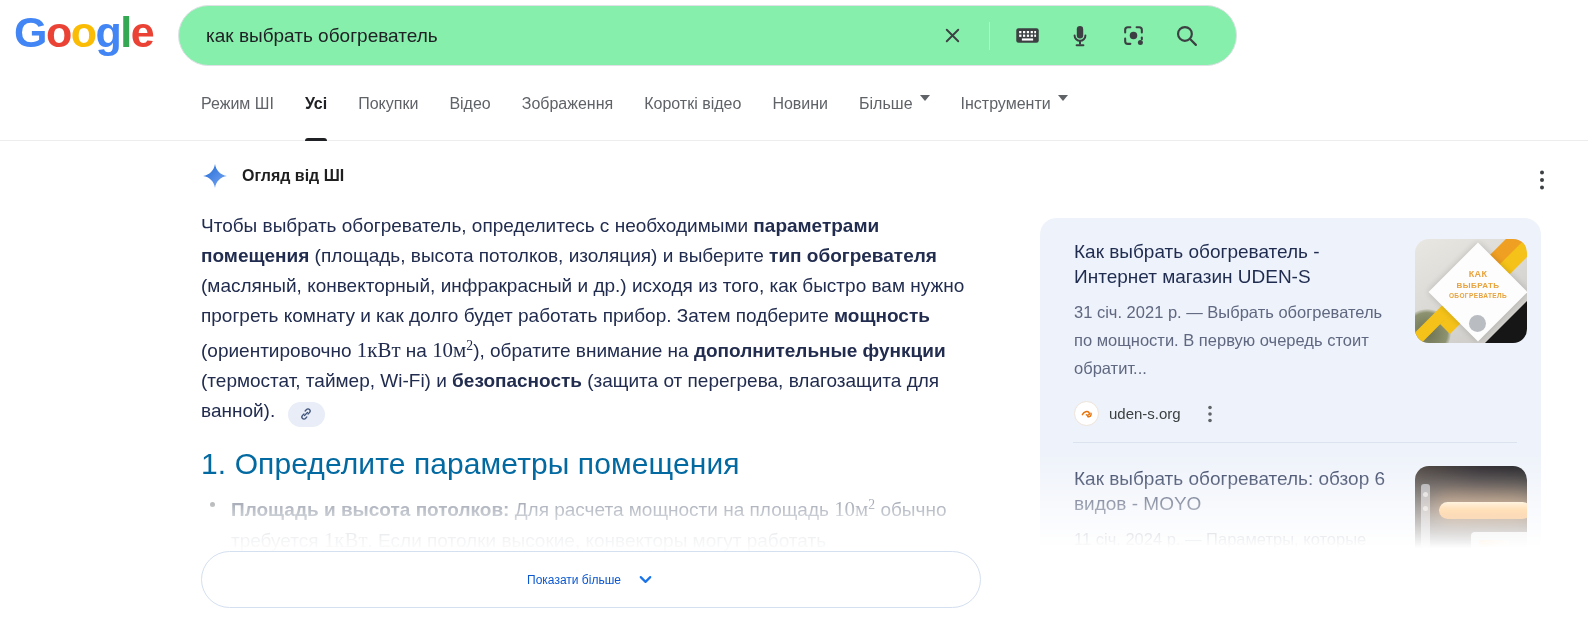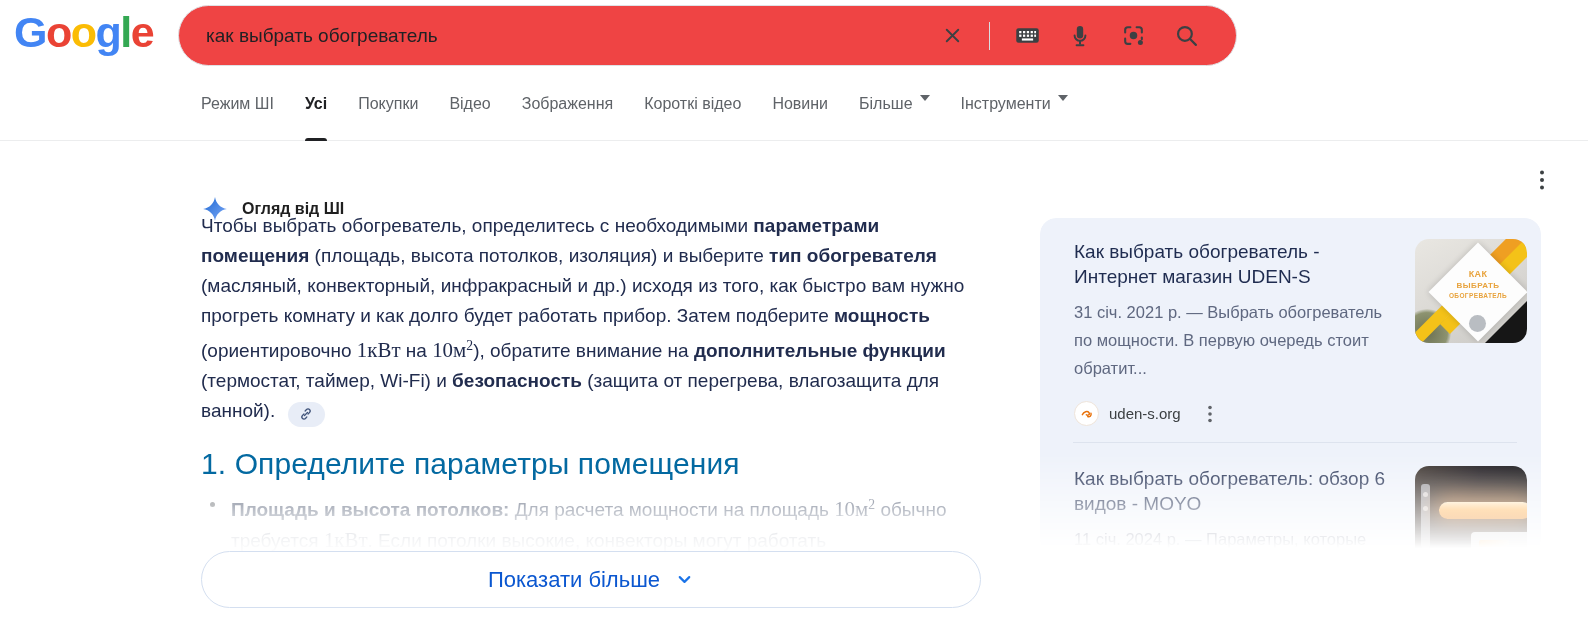--- a/index.html
+++ b/index.html
@@ -10,38 +10,38 @@
   
   .logo { position:absolute; left:14px; top:8px; font-size:43px; font-weight:600; letter-spacing:-1.5px; cursor:pointer; }
   .logo span:nth-child(1){color:#4285F4}
   .logo span:nth-child(2){color:#EA4335}
   .logo span:nth-child(3){color:#FBBC05}
   .logo span:nth-child(4){color:#4285F4}
   .logo span:nth-child(5){color:#34A853}
   .logo span:nth-child(6){color:#EA4335}
 
   .searchbar { position:absolute; left:178px; top:5px; width:1059px; height:61px;
-    background:#ef4444; border:1px solid #dfe1e5; border-radius:31px;
+    background:#86efac; border:1px solid #dfe1e5; border-radius:31px;
     display:flex; align-items:center; padding:0 30px 0 27px; }
   .query { flex:1; font-size:19px; color:#202124; white-space:nowrap; overflow:hidden; }
   .sb-icons { display:flex; align-items:center; gap:13px; }
   .icon-btn { width:40px; height:40px; display:flex; align-items:center; justify-content:center; cursor:pointer; background:none; border:none; }
   .sb-divider { width:1px; height:28px; background:#dadce0; margin:0 4px; }
 
   
   .tabs { position:absolute; left:0; top:95px; width:100%; height:46px;
     border-bottom:1px solid #ecedee; display:flex; gap:31px; padding-left:201px; }
   .tab { display:flex; align-items:flex-start; gap:7px; height:100%; position:relative;
     font-size:16px; color:#5f6368; cursor:pointer; text-decoration:none; white-space:nowrap; }
   .tab.active { color:#202124; font-weight:700; }
   .tab.active::after { content:""; position:absolute; left:0; right:0; bottom:-1px; height:3px;
     background:#202124; border-radius:3px 3px 0 0; }
 
   
-  .ov-head { position:absolute; left:202px; top:163px; display:flex; align-items:center; gap:14px;margin-top:33px; }
+  .ov-head { position:absolute; left:202px; top:163px; display:flex; align-items:center; gap:14px; }
   .ov-title { font-size:16px; font-weight:700; color:#1f1f1f; }
   .kebab-btn { position:absolute; right:32px; top:162px; background:none; border:none; cursor:pointer; padding:4px; }
 
   .ov-body { position:absolute; left:201px; top:211px; width:786px;
     font-size:19px; line-height:30px; color:#212c4e; }
   .b { font-weight:700; }
   .serif { font-family:"Liberation Serif", serif; font-size:1.1em; }
   sup.serif { font-size:0.72em; }
   .chip { display:inline-flex; align-items:center; justify-content:center;
     width:37px; height:25px; border-radius:13px; background:#e8edf7; vertical-align:-4px;
@@ -55,21 +55,21 @@
     mask-image:linear-gradient(to bottom, rgba(0,0,0,.55) 0%, rgba(0,0,0,.30) 45%, rgba(0,0,0,.05) 100%); }
   .li { display:flex; }
   .li-dot { width:5px; height:5px; border-radius:50%; background:#5f6368; margin:13px 16px 0 4px; flex:none; }
 
   .fade-overlay { position:absolute; left:192px; top:505px; width:800px; height:52px;
     background:linear-gradient(rgba(255,255,255,0), rgba(255,255,255,.92)); z-index:1; pointer-events:none; }
 
   .showmore { position:absolute; left:201px; top:551px; width:780px; height:57px; z-index:2;
     display:flex; align-items:center; justify-content:center; gap:15px;
     background:#fff; border:1px solid #d4dff0; border-radius:29px; cursor:pointer; }
-  .showmore span { font-size:22px; color:#0b57d0; }
+  .showmore span { font-size:12px; color:#0b57d0; }
 
   
   .panel { position:absolute; left:1040px; top:218px; width:501px; height:337px;
     background:#eef2fa; border-radius:16px;
     -webkit-mask-image:linear-gradient(to bottom, #000 70%, rgba(0,0,0,0) 98%);
     mask-image:linear-gradient(to bottom, #000 70%, rgba(0,0,0,0) 98%);padding-left:9px; }
   .card { display:flex; gap:14px; padding:21px 14px 14px 25px; cursor:pointer; }
   .card-text { flex:1; min-width:0; }
   .card-title { font-size:19px; line-height:25px; color:#1f2c50; }
   .card-snippet { margin-top:9px; font-size:16.5px; line-height:28px; color:#5f6880; }

